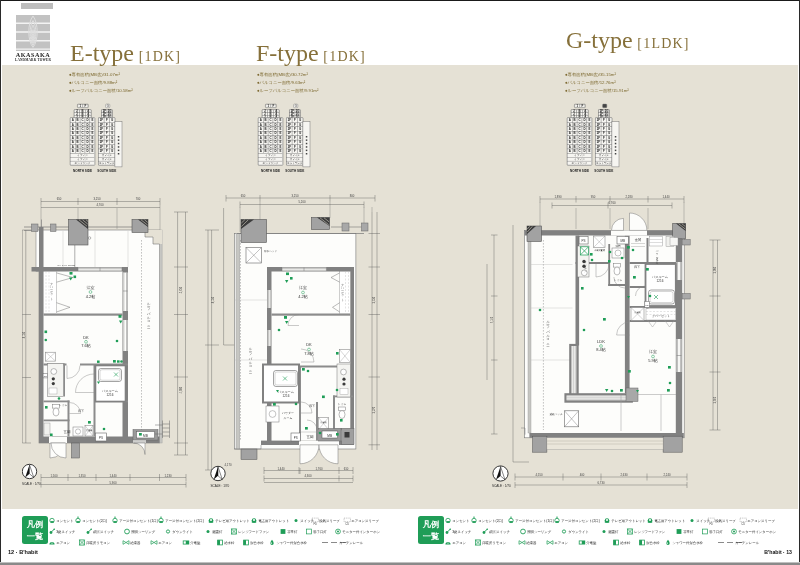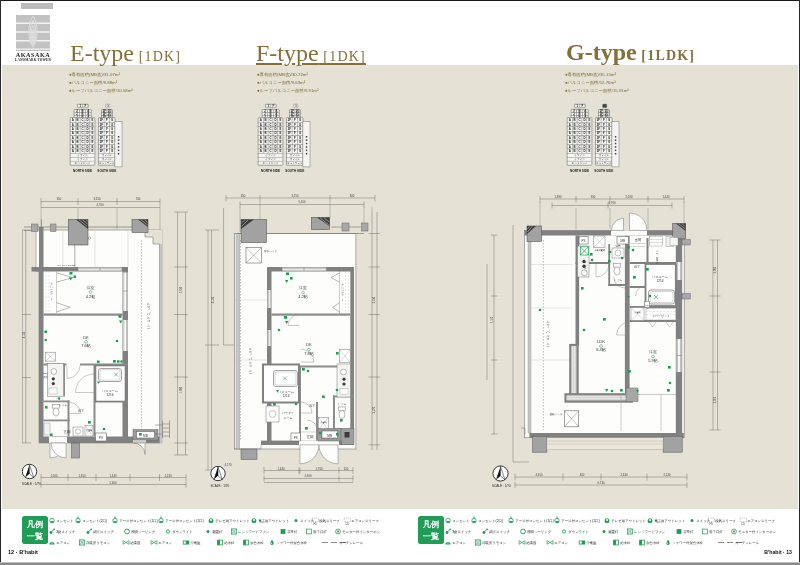--- a/index.html
+++ b/index.html
@@ -39,23 +39,23 @@
       <path d="M19 12 C16.6 16.5 16.6 26.5 19 30.4 C21.4 26.5 21.4 16.5 19 12 Z"></path>
       <path d="M19 16.5 C17.8 19.5 17.8 25.5 19 28.4 C20.2 25.5 20.2 19.5 19 16.5 Z"></path>
       <path d="M19 21 C18.4 22.8 18.4 24.8 19 26.4 C19.6 24.8 19.6 22.8 19 21 Z"></path>
     </g>
     <text x="19" y="43.6" text-anchor="middle" font-family="Liberation Serif" font-size="6.2" font-weight="bold" fill="#1c1c1c" letter-spacing="0.5">AKASAKA</text>
     <text x="19" y="48.2" text-anchor="middle" font-family="Liberation Serif" font-size="3.3" font-weight="bold" fill="#1c1c1c" letter-spacing="0.2">LANDMARK TOWER</text>
   </svg>
 
   <div class="abs title" style="left:70px;top:39.5px;font-size:24px;">E-type<span style="font-size:14px;letter-spacing:1.2px;">&nbsp;[1DK]</span></div>
 
-  <div class="abs title" style="left:256px;top:39.5px;font-size:24px;text-decoration:underline;">F-type<span style="font-size:14px;letter-spacing:1.2px;">&nbsp;[1DK]</span></div>
-
-  <div class="abs title" style="left:566px;top:39px;font-size:24px;font-weight:bold;">G-type<span style="font-size:14px;letter-spacing:1.2px;">&nbsp;[1LDK]</span></div>
+  <div class="abs title" style="left:256px;top:39.5px;font-size:24px;">F-type<span style="font-size:14px;letter-spacing:1.2px;">&nbsp;[1DK]</span></div>
+
+  <div class="abs title" style="left:566px;top:27px;font-size:24px;">G-type<span style="font-size:14px;letter-spacing:1.2px;">&nbsp;[1LDK]</span></div>
 
   <svg class="abs" style="left:69px;top:68.5px;" width="80" height="27" viewBox="0 0 80 27">
     <g font-size="4.35" fill="#7c682e" font-family="Liberation Sans">
       <text x="0" y="7">●専有面積(MB含)/31.07m²</text>
       <text x="0" y="15">●バルコニー面積/9.88m²</text>
       <text x="0" y="23">●ルーフバルコニー面積/10.58m²</text>
     </g>
   </svg>
 
   <svg class="abs" style="left:257px;top:68.5px;" width="80" height="27" viewBox="0 0 80 27">

